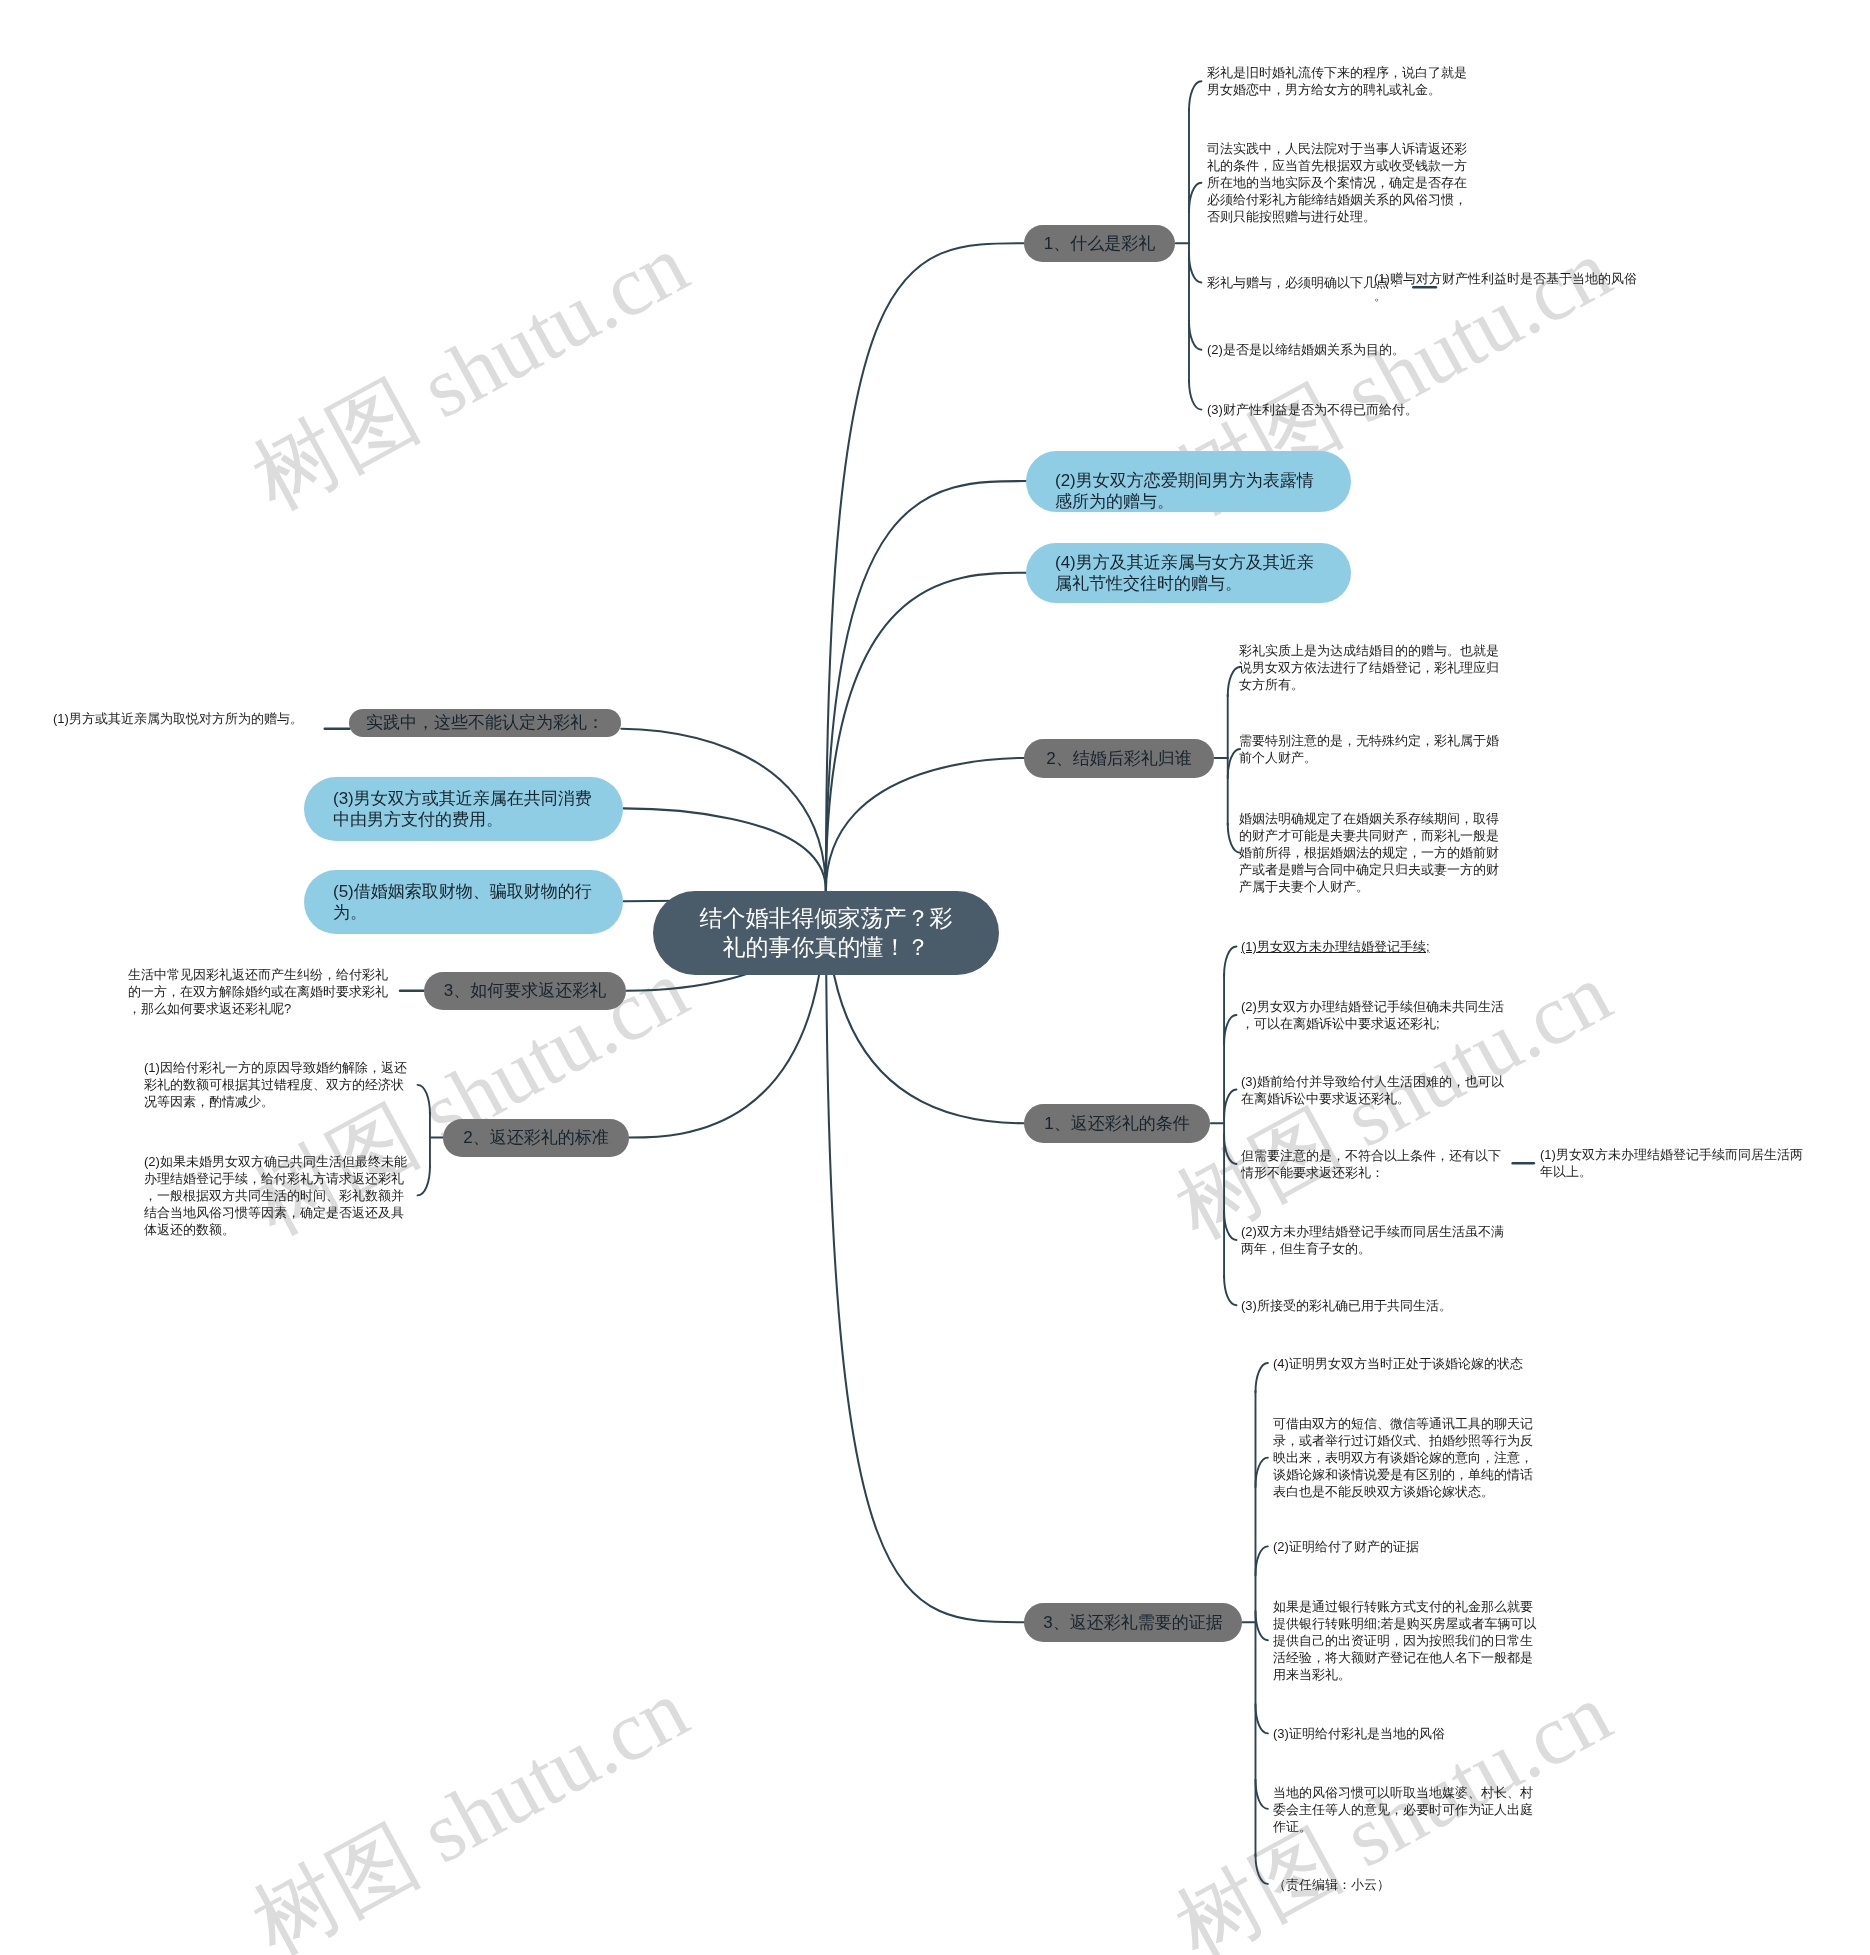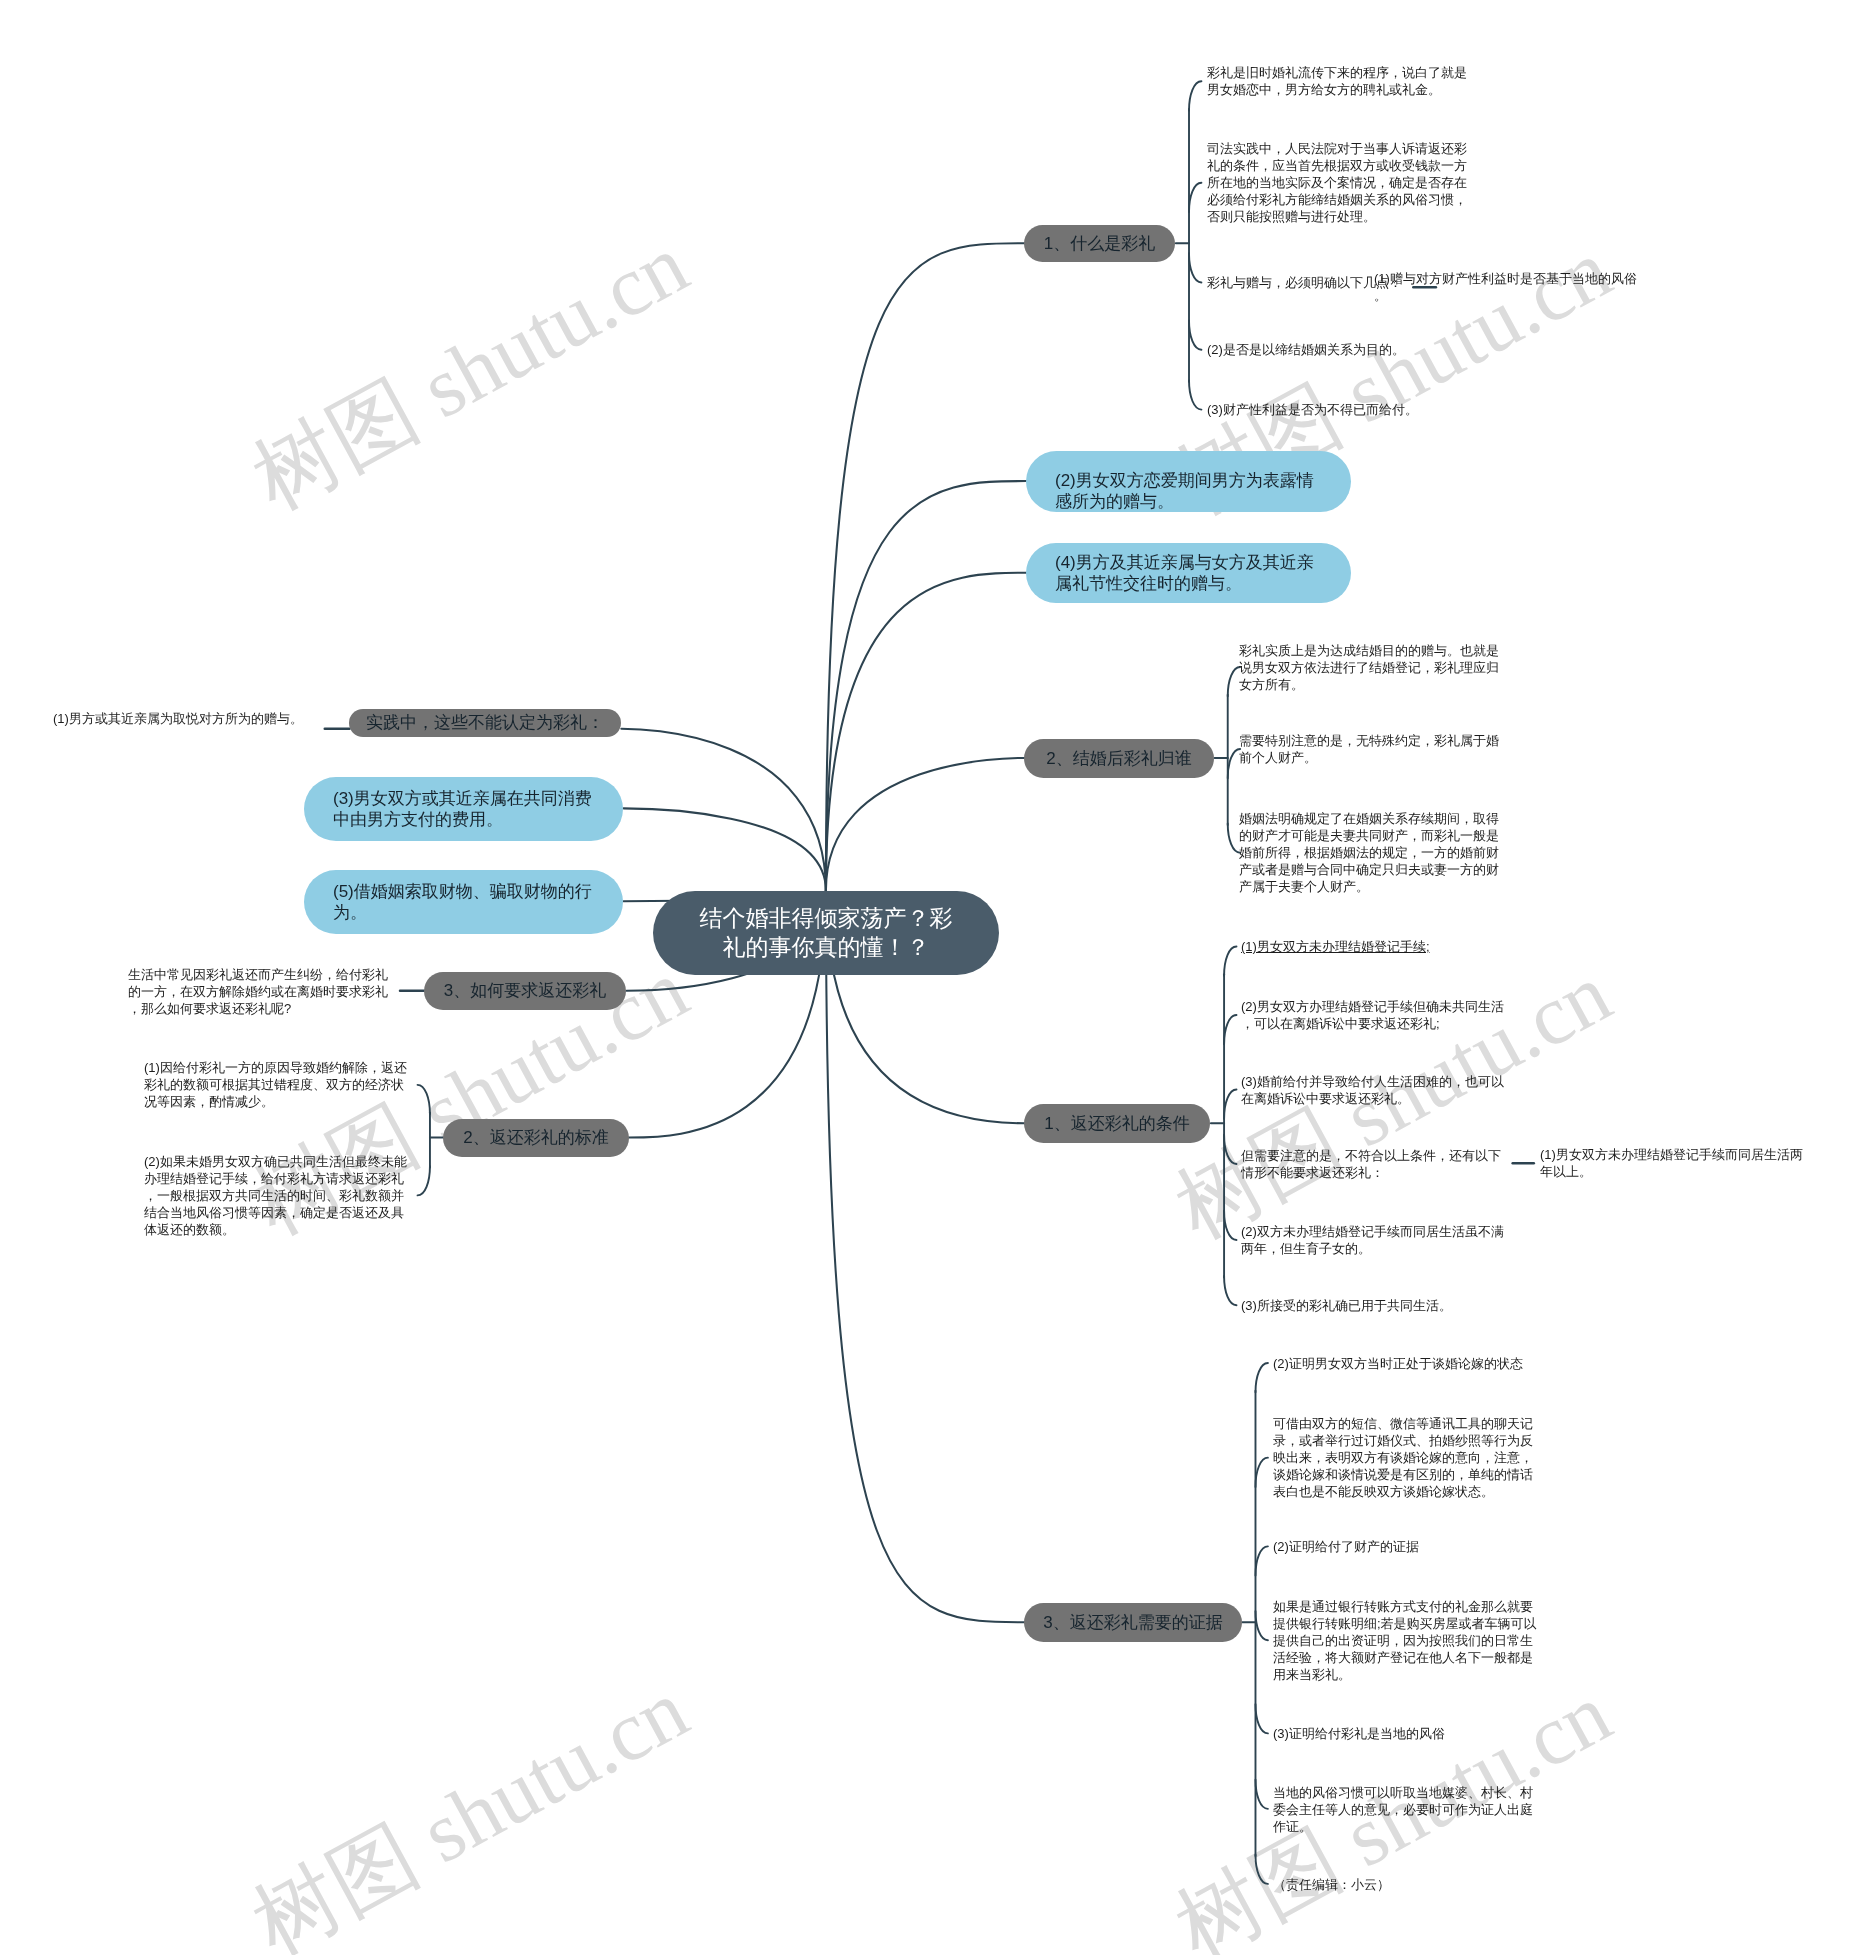--- a/index.html
+++ b/index.html
@@ -115,21 +115,21 @@
       <div class="node leaf" style="left: 1241px; top: 938px; width: 265px; text-decoration: underline;"><span>(1)男女双方未办理结婚登记手续;</span></div>
       <div class="node leaf" style="left: 1241px; top: 998px; width: 265px;"><span>(2)男女双方办理结婚登记手续但确未共同生活，可以在离婚诉讼中要求返还彩礼;</span></div>
       <div class="node leaf" style="left: 1241px; top: 1073px; width: 265px;"><span>(3)婚前给付并导致给付人生活困难的，也可以在离婚诉讼中要求返还彩礼。</span></div>
       <div class="node leaf" style="left: 1241px; top: 1147px; width: 265px;"><span>但需要注意的是，不符合以上条件，还有以下情形不能要求返还彩礼：</span></div>
       <div class="node leaf" style="left: 1540px; top: 1146px; width: 265px;"><span>(1)男女双方未办理结婚登记手续而同居生活两年以上。</span></div>
       <div class="node leaf" style="left: 1241px; top: 1223px; width: 265px;"><span>(2)双方未办理结婚登记手续而同居生活虽不满两年，但生育子女的。</span></div>
       <div class="node leaf" style="left: 1241px; top: 1297px; width: 265px;"><span>(3)所接受的彩礼确已用于共同生活。</span></div>
       <div class="node pill" style="left: 1024px; top: 1603px; width: 218px; height: 39px;">
         <span>3、返还彩礼需要的证据</span>
       </div>
-      <div class="node leaf" style="left: 1273px; top: 1355px; width: 265px;"><span>(2)证明男女双方当时正处于谈婚论嫁的状态</span></div>
+      <div class="node leaf" style="left: 1273px; top: 1355px; width: 265px;"><span>(4)证明男女双方当时正处于谈婚论嫁的状态</span></div>
       <div class="node leaf" style="left: 1273px; top: 1415px; width: 265px;"><span>可借由双方的短信、微信等通讯工具的聊天记录，或者举行过订婚仪式、拍婚纱照等行为反映出来，表明双方有谈婚论嫁的意向，注意，谈婚论嫁和谈情说爱是有区别的，单纯的情话表白也是不能反映双方谈婚论嫁状态。</span></div>
       <div class="node leaf" style="left: 1273px; top: 1538px; width: 265px;"><span>(2)证明给付了财产的证据</span></div>
       <div class="node leaf" style="left: 1273px; top: 1598px; width: 265px;"><span>如果是通过银行转账方式支付的礼金那么就要提供银行转账明细;若是购买房屋或者车辆可以提供自己的出资证明，因为按照我们的日常生活经验，将大额财产登记在他人名下一般都是用来当彩礼。</span></div>
       <div class="node leaf" style="left: 1273px; top: 1725px; width: 265px;"><span>(3)证明给付彩礼是当地的风俗</span></div>
       <div class="node leaf" style="left: 1273px; top: 1784px; width: 265px;"><span>当地的风俗习惯可以听取当地媒婆、村长、村委会主任等人的意见，必要时可作为证人出庭作证。</span></div>
       <div class="node leaf" style="left: 1273px; top: 1876px; width: 265px;"><span>（责任编辑：小云）</span></div>
       <div class="node pill" style="left: 349px; top: 709px; width: 272px; height: 28px;">
         <span>实践中，这些不能认定为彩礼：</span>
       </div>
       <div class="node leaf" style="left: 53px; top: 710px; width: 265px; text-align: left;"><span>(1)男方或其近亲属为取悦对方所为的赠与。</span></div>

